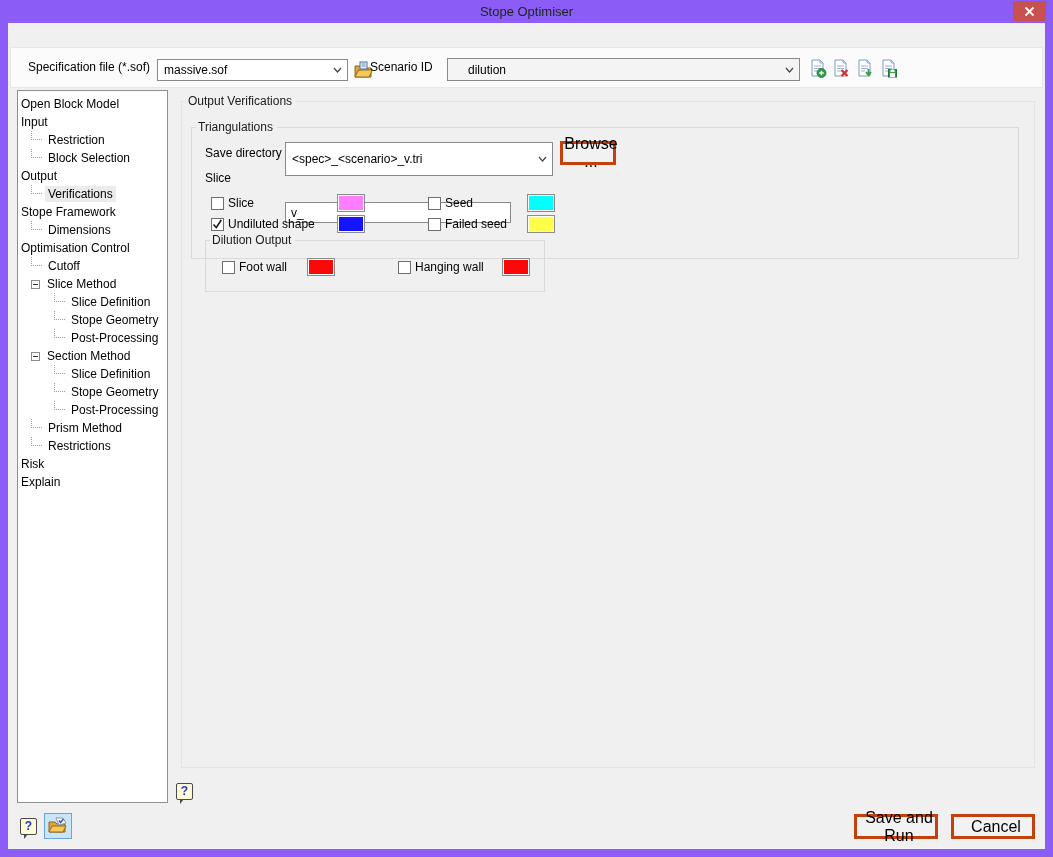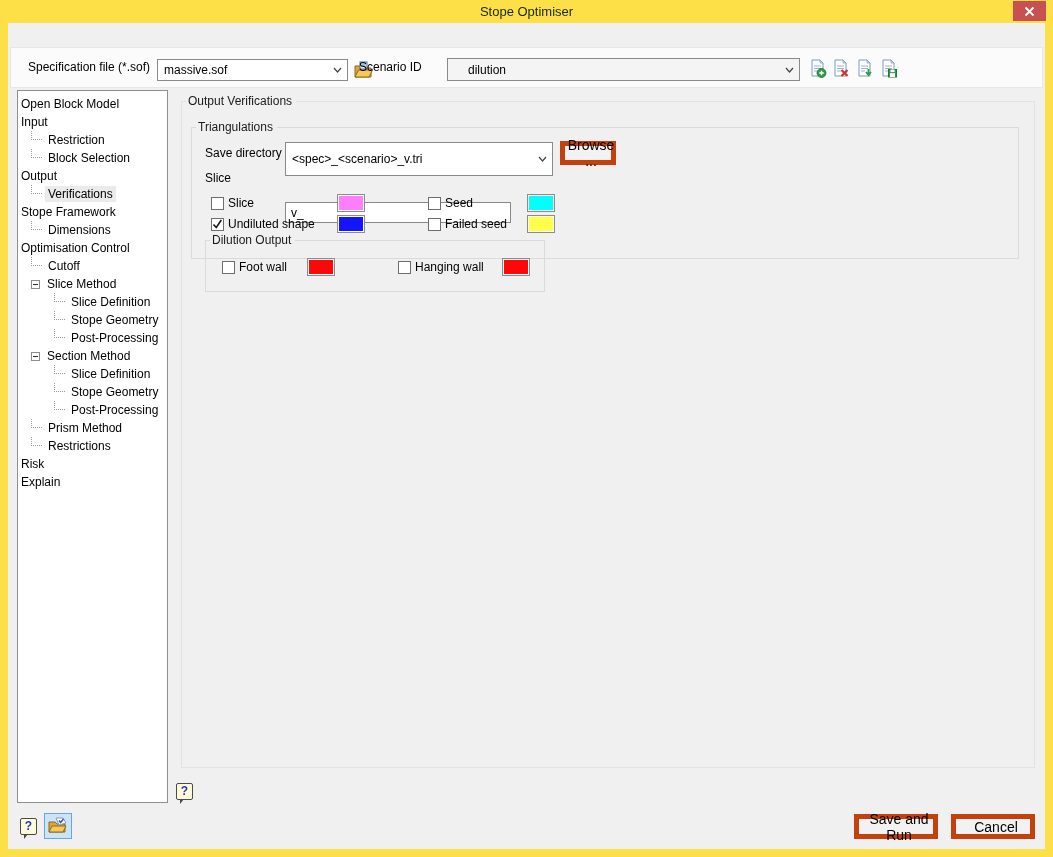--- a/index.html
+++ b/index.html
@@ -1,20 +1,20 @@
 <!DOCTYPE html>
 <html><head>
 <meta charset="utf-8">
 <style>
   * { margin:0; padding:0; box-sizing:border-box; }
   html,body { background:#555; }
   body { font-family:"Liberation Sans", sans-serif; }
   #window {
     position:relative; width:1053px; height:857px;
-    background:#fde047; overflow:hidden;
+    background:#8b5cf6; overflow:hidden;
   }
   
   #titlebar { position:absolute; left:0; top:0; width:100%; height:23px; }
   #title {
     position:absolute; left:0; right:0; top:0; height:23px;
     text-align:center; line-height:23px; font-size:13px; color:#18271d;
   }
   #close-btn {
     position:absolute; top:1px; right:7px; width:33px; height:20px;
     background:#c75050; display:flex; align-items:center; justify-content:center;
@@ -36,22 +36,22 @@
     font-size:12px; display:flex; align-items:center;
     padding:0 20px 0 6px; cursor:pointer;
   }
   .combo.gray { background:#f4f4f4; }
   .combo .chev { position:absolute; right:5px; top:50%; margin-top:-4px; }
   .textbox {
     position:absolute; background:#fff; border:1px solid #8a8a8a;
     font-size:12px; display:flex; align-items:center; padding:0 5px;margin-top:36px;
   }
   .btn {
-    position:absolute; background:#f2f2f2; border:5px solid #c2410c;
-    font-size:14px; color:#000; display:flex; align-items:center; justify-content:center;
+    position:absolute; background:#f2f2f2; border:3px solid #c2410c;
+    font-size:16px; color:#000; display:flex; align-items:center; justify-content:center;
     cursor:pointer;
     padding-left:6px;
   }
   .tool-icon { position:absolute; width:20px; height:20px; top:36px; cursor:pointer; }
   
   #tree-panel {
     position:absolute; left:9px; top:67px; width:151px; height:713px;
     background:#fff; border:1px solid #8f8f8f; overflow:hidden; padding-top:4px;
   }
   .tree-row { display:flex; align-items:center; height:18px; 
@@ -140,21 +140,21 @@
       </svg>
     </div>
     <div class="tool-icon" style="left:344px;">
       <svg width="22" height="22" viewBox="0 0 22 22">
         <path d="M3,7 h6 l2,2 h8 v9 h-16 z" fill="#e0a33e" stroke="#8a6a20"></path>
         <rect x="8" y="3" width="7" height="7" fill="#eaf1fa" stroke="#4a6ea9"></rect>
         <path d="M9.5,5 h4 M9.5,7 h4" stroke="#4a6ea9" stroke-width="0.8"></path>
         <path d="M3,18 l3.5,-7 h14 l-3.5,7 z" fill="#f8c958" stroke="#8a6a20"></path>
       </svg>
     </div>
-    <span class="flabel" style="left:351px; top:36px;">Scenario ID</span>
+    <span class="flabel" style="left:362px; top:36px;">Scenario ID</span>
     <div class="combo gray" style="left:439px; top:35px; width:353px; height:23px;padding-left:20px;">
       <span>dilution</span>
       <svg class="chev" width="9" height="8" viewBox="0 0 9 8">
         <polyline points="1,2 4.5,6 8,2" stroke="#444" stroke-width="1.2" fill="none"></polyline>
       </svg>
     </div>
 
     <div class="tool-icon" style="left:800px;">
       <svg width="19" height="19" viewBox="0 0 19 19">
         <path d="M4,1 h8 l3,3 v13 h-11 z" fill="#fff" stroke="#7a9cc6"></path>

